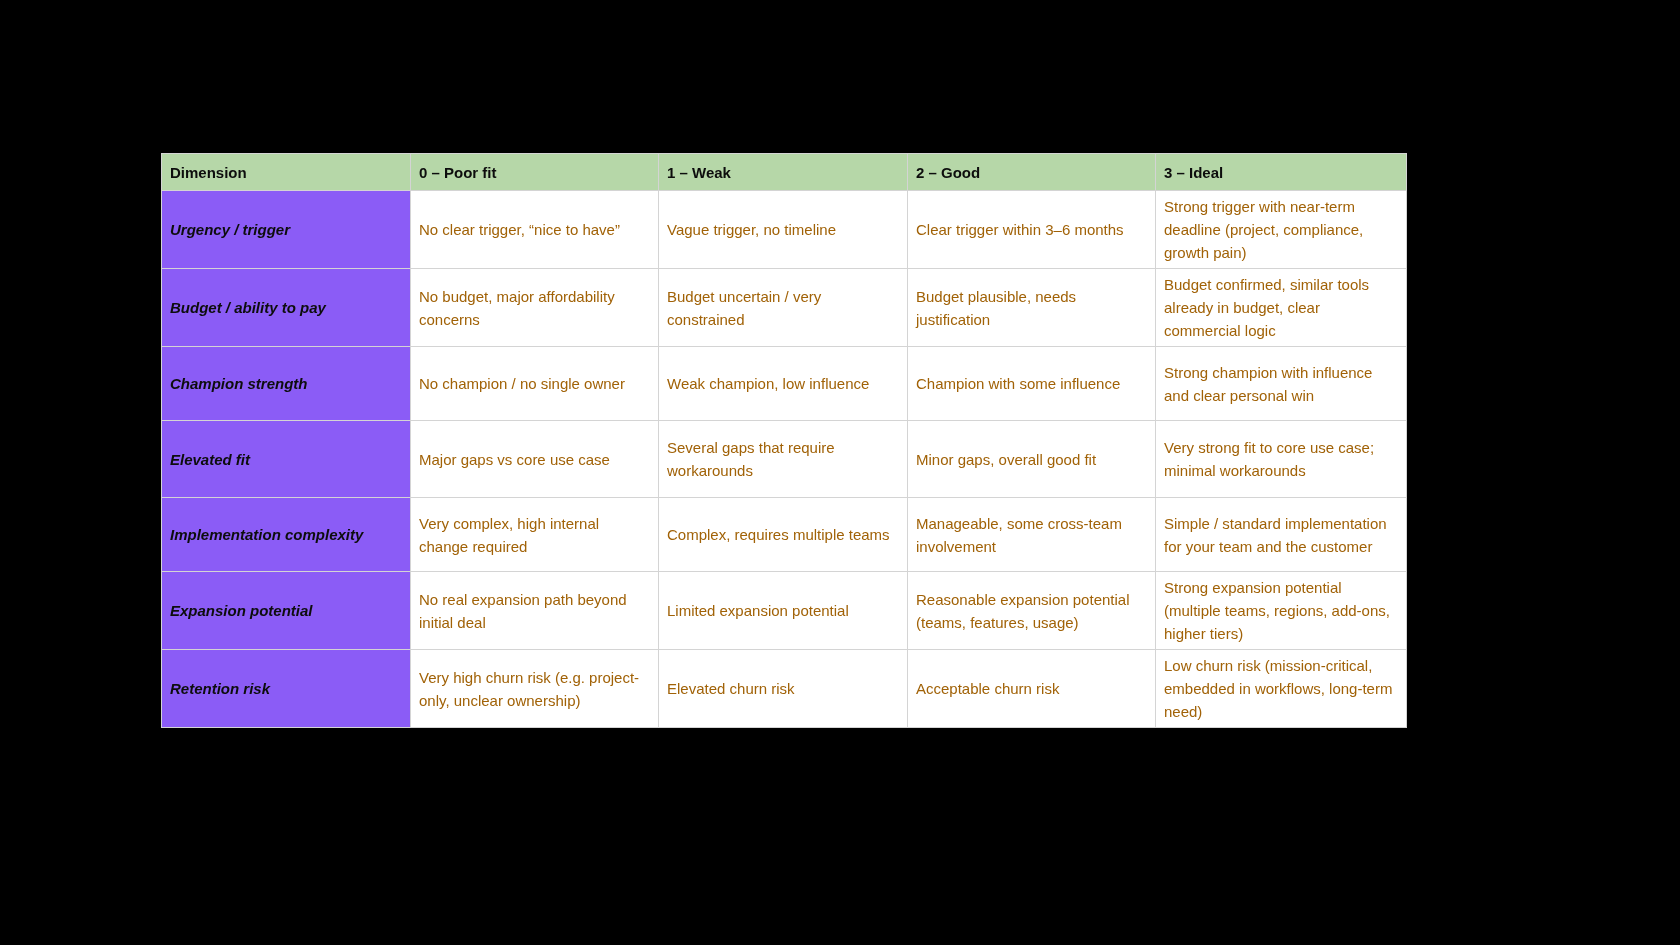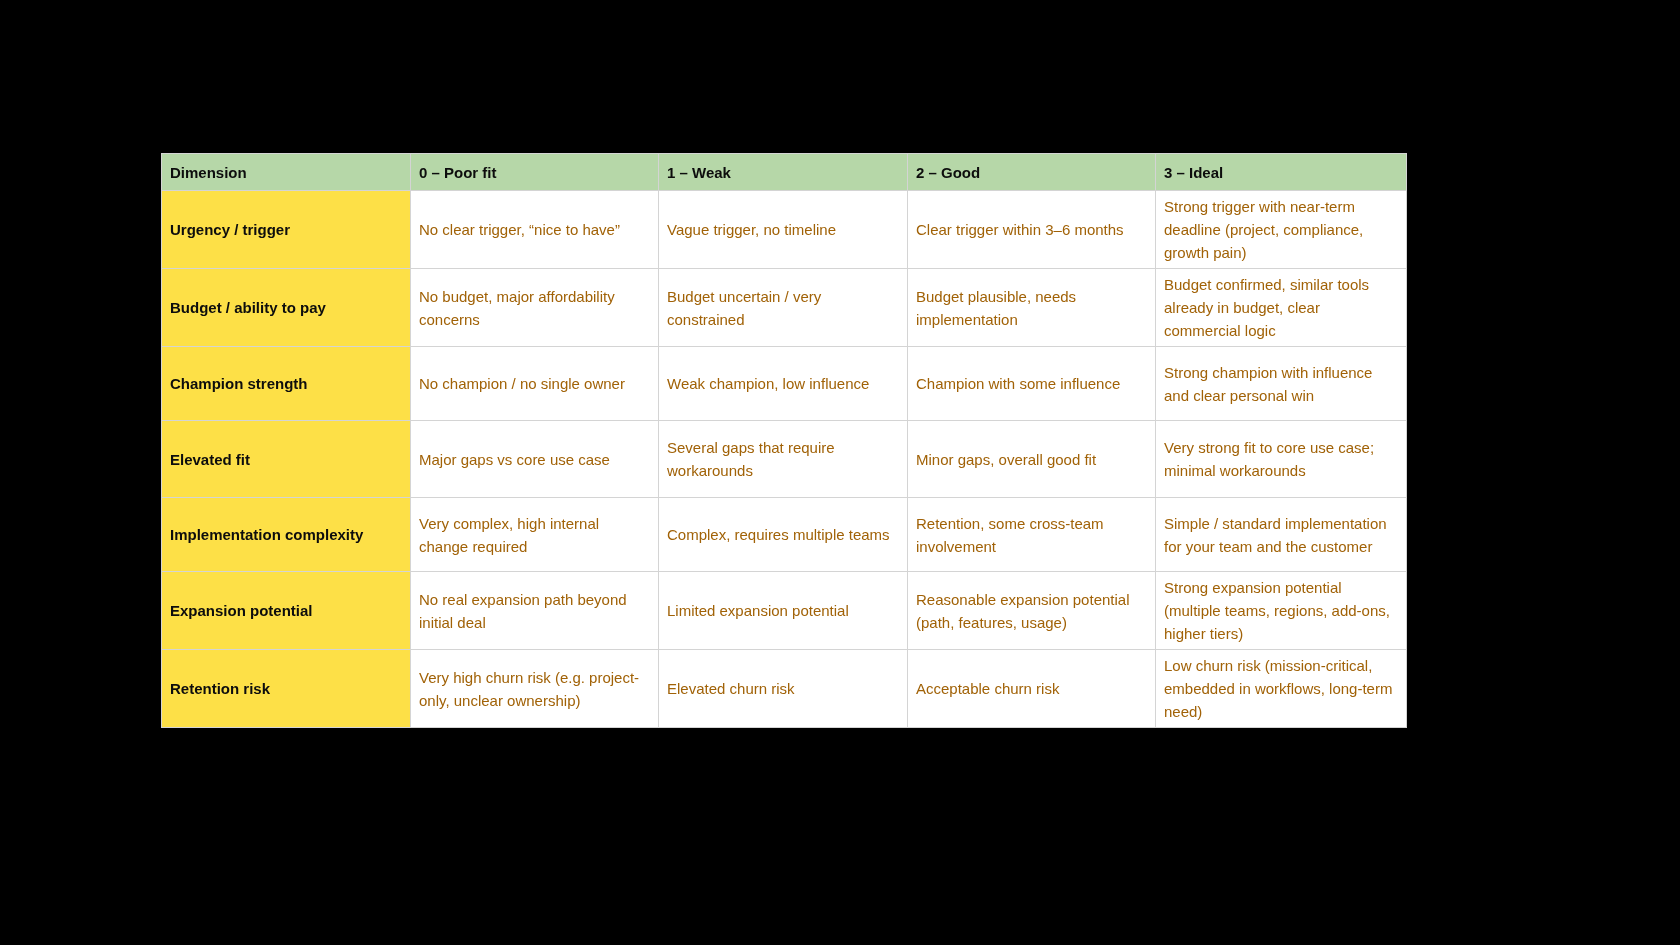--- a/index.html
+++ b/index.html
@@ -37,24 +37,25 @@
   }
   thead tr { height: 37px; }
   thead th {
     background: #b6d7a8;
     font-weight: bold;
     color: #0d0d0d;
     border-color: #c9ddc0;
     border-bottom-color: #d4d4d4;
   }
   tbody th.dim {
-    background: #fde047;
+    background: #8b5cf6;
     font-weight: bold;
     color: #0d0d0d;
     border-color: #d4d4d4;
+    font-style: italic;
   }
   tbody td {
     background: #ffffff;
     color: #a16207;
     font-weight: normal;
   }
   tbody tr:nth-child(1) { height: 75px; }
   tbody tr:nth-child(2) { height: 74px; }
   tbody tr:nth-child(3) { height: 74px; }
   tbody tr:nth-child(4) { height: 77px; padding-left: 12px; }
@@ -89,49 +90,49 @@
           <th class="dim">Urgency / trigger</th>
           <td>No clear trigger, “nice to have”</td>
           <td>Vague trigger, no timeline</td>
           <td>Clear trigger within 3–6 months</td>
           <td>Strong trigger with near-term deadline (project, compliance, growth pain)</td>
         </tr>
         <tr>
           <th class="dim">Budget / ability to pay</th>
           <td>No budget, major affordability concerns</td>
           <td>Budget uncertain / very constrained</td>
-          <td>Budget plausible, needs implementation</td>
+          <td>Budget plausible, needs justification</td>
           <td>Budget confirmed, similar tools already in budget, clear commercial logic</td>
         </tr>
         <tr>
           <th class="dim">Champion strength</th>
           <td>No champion / no single owner</td>
           <td>Weak champion, low influence</td>
           <td>Champion with some influence</td>
           <td>Strong champion with influence and clear personal win</td>
         </tr>
         <tr>
           <th class="dim">Elevated fit</th>
           <td>Major gaps vs core use case</td>
           <td>Several gaps that require workarounds</td>
           <td>Minor gaps, overall good fit</td>
           <td>Very strong fit to core use case; minimal workarounds</td>
         </tr>
         <tr>
           <th class="dim">Implementation complexity</th>
           <td>Very complex, high internal change required</td>
           <td>Complex, requires multiple teams</td>
-          <td>Retention, some cross-team involvement</td>
+          <td>Manageable, some cross-team involvement</td>
           <td>Simple / standard implementation for your team and the customer</td>
         </tr>
         <tr>
           <th class="dim">Expansion potential</th>
           <td>No real expansion path beyond initial deal</td>
           <td>Limited expansion potential</td>
-          <td>Reasonable expansion potential (path, features, usage)</td>
+          <td>Reasonable expansion potential (teams, features, usage)</td>
           <td>Strong expansion potential (multiple teams, regions, add-ons, higher tiers)</td>
         </tr>
         <tr>
           <th class="dim">Retention risk</th>
           <td>Very high churn risk (e.g. project-only, unclear ownership)</td>
           <td>Elevated churn risk</td>
           <td>Acceptable churn risk</td>
           <td>Low churn risk (mission-critical, embedded in workflows, long-term need)</td>
         </tr>
       </tbody>

